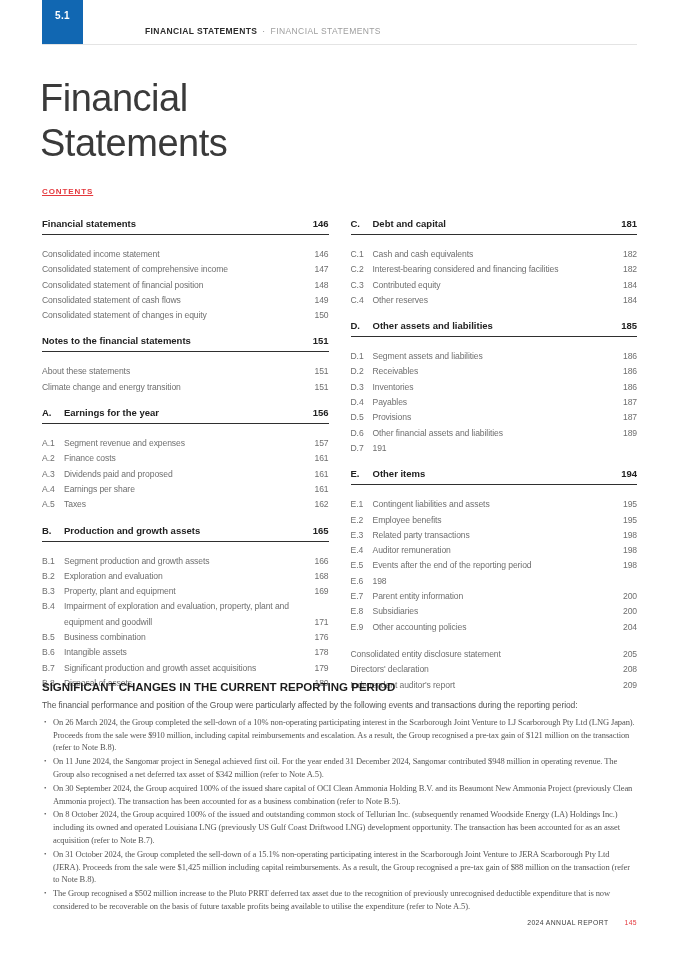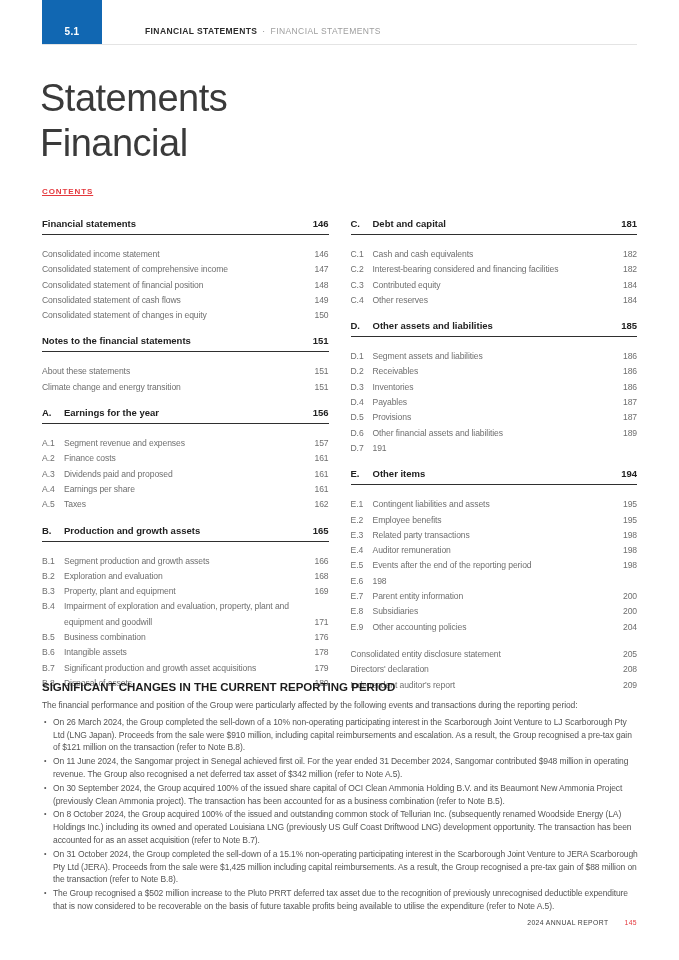--- a/index.html
+++ b/index.html
@@ -2,24 +2,24 @@
 <html style="--accent-blue: #1167b2; --accent-red: #e4393e;"><head>
 <meta charset="utf-8">
 <style>
   * { margin:0; padding:0; box-sizing:border-box; }
   html,body { background:#ffffff; }
   body {
     width:679px; height:960px; position:relative; overflow:hidden;
     font-family:"Liberation Sans", sans-serif; color:#2b2b2b;
   }
   .chip {
-    position:absolute; left:42px; top:0; width:60px; height:44px;
+    position:absolute; left:42px; top:0; width:41px; height:44px;
     background:var(--accent-blue,#1167b2); color:#fff;
     display:flex; align-items:flex-end; justify-content:center;
-    font-size:10px; font-weight:bold; padding-bottom:7px; letter-spacing:0.3px;
+    font-size:10px; font-weight:bold; padding-bottom:23px; letter-spacing:0.3px;
   }
   .top-rule { position:absolute; left:42px; right:42px; top:44px; border-top:1px solid #e4e4e4; }
   .breadcrumb { position:absolute; left:104px; top:26px; font-size:8.5px; letter-spacing:0.4px; white-space:nowrap;padding-left:41px; }
   .breadcrumb .primary { font-weight:bold; color:#2b2b2b; }
   .breadcrumb .sep { color:#8a8a8a; padding:0 5px; }
   .breadcrumb .secondary { color:#9d9d9d; }
 
   .page-title {
     position:absolute; left:40px; top:76px;
     font-size:38px; line-height:45px; font-weight:300; color:#3a3a3a; letter-spacing:-0.5px;
@@ -43,42 +43,42 @@
   .toc-row { display:flex; font-size:8.6px; color:#6f6f6f; line-height:15.3px; letter-spacing:-0.1px; }
   .toc-num { width:22px; flex:none; }
   .toc-label { flex:1; padding-right:10px; }
   .toc-page { flex:none; text-align:right; align-self:flex-end; }
   .toc-header .toc-page { color:#222; }
   .toc-section.no-header { margin-top:10px; }
 
   .sig { position:absolute; left:42px; top:681px; width:596px; }
   .sig h2 { font-size:11.5px; font-weight:bold; color:#1c1c1c; letter-spacing:0; margin-bottom:6px; }
   .sig .intro { font-size:8.5px; color:#555; line-height:12.8px; letter-spacing:-0.1px; margin-bottom:4px; }
-  .bullet { display:flex; font-size:8.5px; color:#555; line-height:12.8px; letter-spacing:-0.1px; margin-bottom:1px; }
+  .bullet { display:flex; font-size:8.5px; color:#555; line-height:12.8px; letter-spacing:-0.1px; margin-bottom:1px;font-family:Liberation Serif, serif; }
   .bullet .dot { width:11px; flex:none; font-size:7px; padding-left:2px; line-height:12.8px; color:#555; }
   .bullet .txt { flex:1; }
 
   .footer {
     position:absolute; left:42px; right:42px; top:919px;
     text-align:right; font-size:6.8px; letter-spacing:0.4px; color:#3c3c3c; white-space:nowrap;
   }
   .footer .pageno { color:var(--accent-red,#e4393e); margin-left:16px; }
 </style>
 </head>
 <body>
 
 <div class="chip">5.1</div>
 <div class="breadcrumb">
   <span class="primary">FINANCIAL STATEMENTS</span><span class="sep">·</span><span class="secondary">FINANCIAL STATEMENTS</span>
 </div>
 <div class="top-rule"></div>
 
 <h1 class="page-title">
+  <span>Financial</span>
   <span>Statements</span>
-  <span>Financial</span>
 </h1>
 
 <div class="contents-label">CONTENTS</div>
 
 <div class="toc">
   <div class="toc-col">
       <div class="toc-section">
         <div class="toc-header">
           <span class="toc-label">Financial statements</span>
           <span class="toc-page">146</span>

